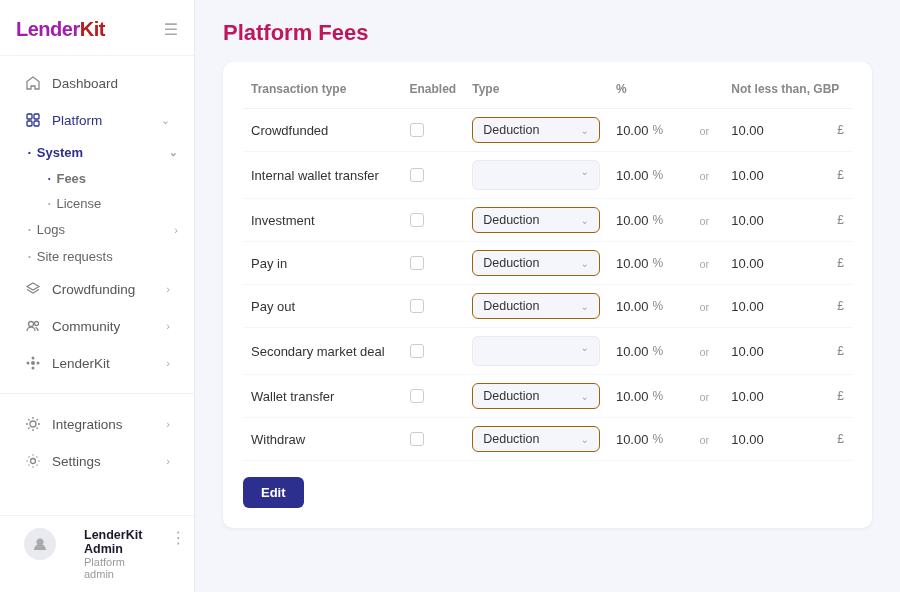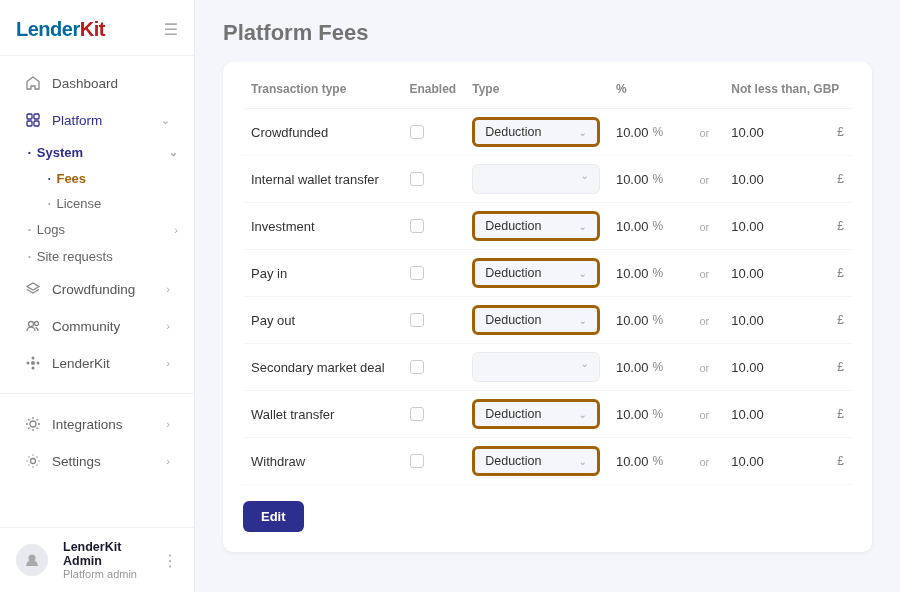--- a/index.html
+++ b/index.html
@@ -18,48 +18,48 @@
     .nav-item .nav-label { flex: 1; font-weight: 500; }
     .nav-item .chevron { font-size: 11px; color: #aaa; }
     .nav-sub { margin-left: 12px; }
     .nav-sub-item { display: flex; align-items: center; padding: 6px 16px; cursor: pointer; color: #666; font-size: 13px; gap: 6px; }
     .nav-sub-item.active { color: #2d2f8f; font-weight: 600; }
     .nav-sub-item::before { content: '•'; font-size: 8px; color: #aaa; }
     .nav-sub-item.active::before { color: #2d2f8f; }
     .nav-sub-sub { margin-left: 20px; }
     .nav-sub-sub-item { display: flex; align-items: center; padding: 5px 16px; cursor: pointer; color: #666; font-size: 13px; gap: 6px; }
     .nav-sub-sub-item::before { content: '•'; font-size: 7px; color: #aaa; }
-    .nav-sub-sub-item.active { color: #a16207; font-weight: 700; }
+    .nav-sub-sub-item.active { color: #737373; font-weight: 700; }
     .nav-sub-sub-item.active::before { color: #2d2f8f; }
-    .sidebar-footer { padding: 12px 16px; border-top: 1px solid #f0f2f7; display: flex; align-items: center; gap: 15px; }
+    .sidebar-footer { padding: 12px 24px; border-top: 1px solid #f0f2f7; display: flex; align-items: flex-start; gap: 28px; }
     .avatar { width: 32px; height: 32px; border-radius: 50%; background: #e8eaf0; display: flex; align-items: center; justify-content: center; font-size: 13px; color: #888; flex-shrink: 0; }
     .user-info { flex: 1; }
     .user-name { font-size: 12.5px; font-weight: 600; color: #1a1a2e; }
     .user-role { font-size: 11px; color: #999; }
     .footer-menu { color: #aaa; font-size: 16px; cursor: pointer; }
 
     
     .main { flex: 1; display: flex; flex-direction: column; overflow: hidden; background: #f5f6fb; }
     .main-header { padding: 20px 28px 16px; background: #f5f6fb; }
-    .page-title { font-size: 22px; font-weight: 700; color: #737373; }
+    .page-title { font-size: 22px; font-weight: 700; color: #be185d; }
 
     
     .content-area { flex: 1; padding: 0 28px 20px; overflow-y: auto; }
     .fees-table-container { background: #fff; border-radius: 10px; padding: 20px; box-shadow: 0 1px 4px rgba(0,0,0,0.06); }
 
     
     .fees-table { width: 100%; border-collapse: collapse; }
     .fees-table thead th { font-size: 12px; font-weight: 600; color: #888; padding: 0 8px 12px; text-align: left; border-bottom: 1px solid #f0f2f7; }
     .fees-table thead th.center { text-align: center; }
     .fees-table tbody tr { border-bottom: 1px solid #f5f6fb; }
     .fees-table tbody td { padding: 8px 8px; font-size: 13px; color: #333; vertical-align: middle; }
     .tx-name { font-size: 13px; color: #333; white-space: nowrap; }
     .checkbox-cell { text-align: center; }
     .checkbox { width: 14px; height: 14px; border: 1.5px solid #ccc; border-radius: 3px; background: #fff; cursor: pointer; }
-    .type-select { display: flex; align-items: center; justify-content: space-between; background: #f5f6fb; border: 3px solid #a16207; border-radius: 6px; padding: 5px 10px; font-size: 12.5px; color: #333; cursor: pointer; min-width: 120px; }
+    .type-select { display: flex; align-items: center; justify-content: space-between; background: #f5f6fb; border: 1px solid #a16207; border-radius: 6px; padding: 5px 10px; font-size: 12.5px; color: #333; cursor: pointer; min-width: 120px; }
     .type-select .chevron-down { color: #aaa; font-size: 10px; margin-left: 8px; }
     .type-select-empty { background: #f5f6fb; border: 1px solid #e8eaf0; border-radius: 6px; padding: 5px 10px; min-width: 120px; height: 30px; }
     .percent-input { display: flex; align-items: center; gap: 4px; }
     .percent-val { font-size: 13px; color: #333; }
     .percent-sign { font-size: 12px; color: #888; }
     .or-text { font-size: 11px; color: #aaa; margin: 0 6px; }
     .gbp-input { display: flex; align-items: center; justify-content: space-between; }
     .gbp-val { font-size: 13px; color: #333; }
     .gbp-sign { font-size: 12px; color: #888; margin-left: 6px; }
     .edit-btn { background: #2d2f8f; color: #fff; border: none; border-radius: 6px; padding: 8px 18px; font-size: 13px; font-weight: 600; cursor: pointer; margin-top: 16px; }
@@ -70,21 +70,21 @@
     .col-pct { width: 80px; }
     .col-or { width: 30px; }
     .col-not-less { width: 140px; }
   </style>
 </head>
 <body>
 
 <div class="sidebar">
   <div class="sidebar-logo">
     <div class="logo-text">
-      <span style="color:#0369a1">Lender</span><span>Kit</span>
+      <span style="color:#a21caf">Lender</span><span>Kit</span>
     </div>
     <div class="menu-icon">☰</div>
   </div>
 
   <div class="sidebar-nav">
 
     <div class="nav-item">
       <span class="nav-icon">
         <svg width="16" height="16" viewBox="0 0 16 16" fill="none">
             <path d="M2 6.5L8 2l6 4.5V14H10v-3H6v3H2V6.5z" stroke="#888" stroke-width="1.3" fill="none"></path>

